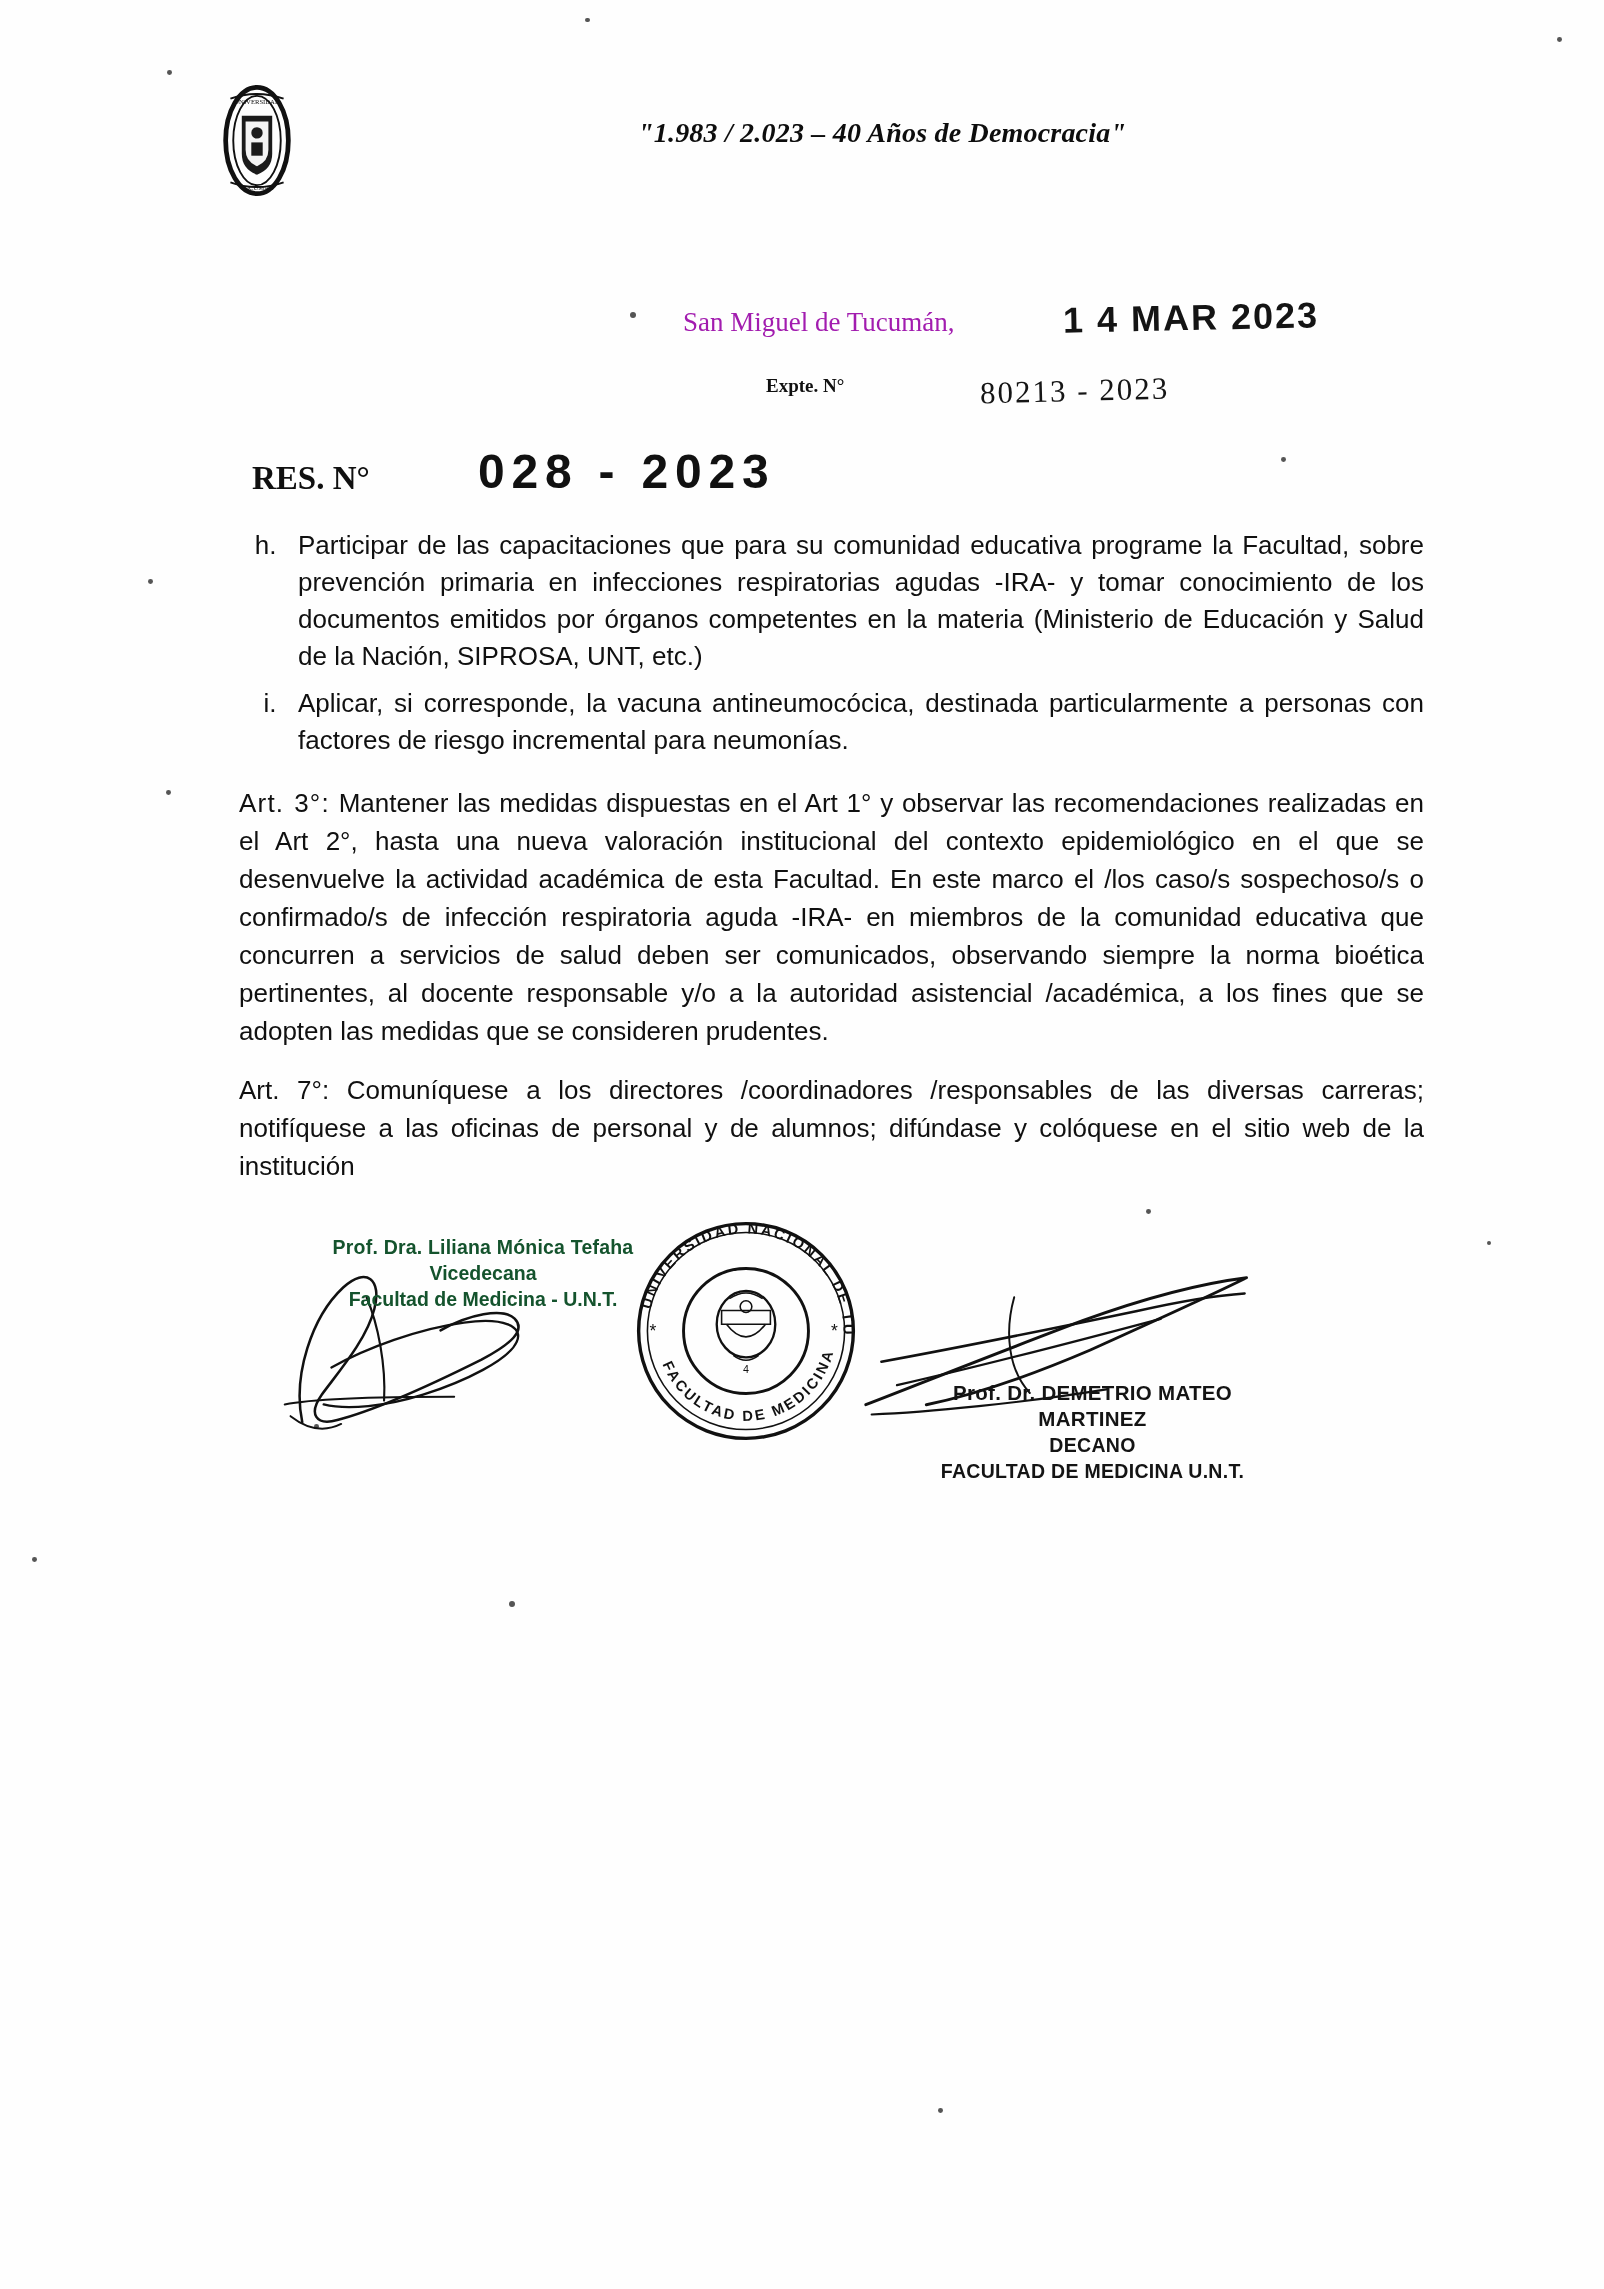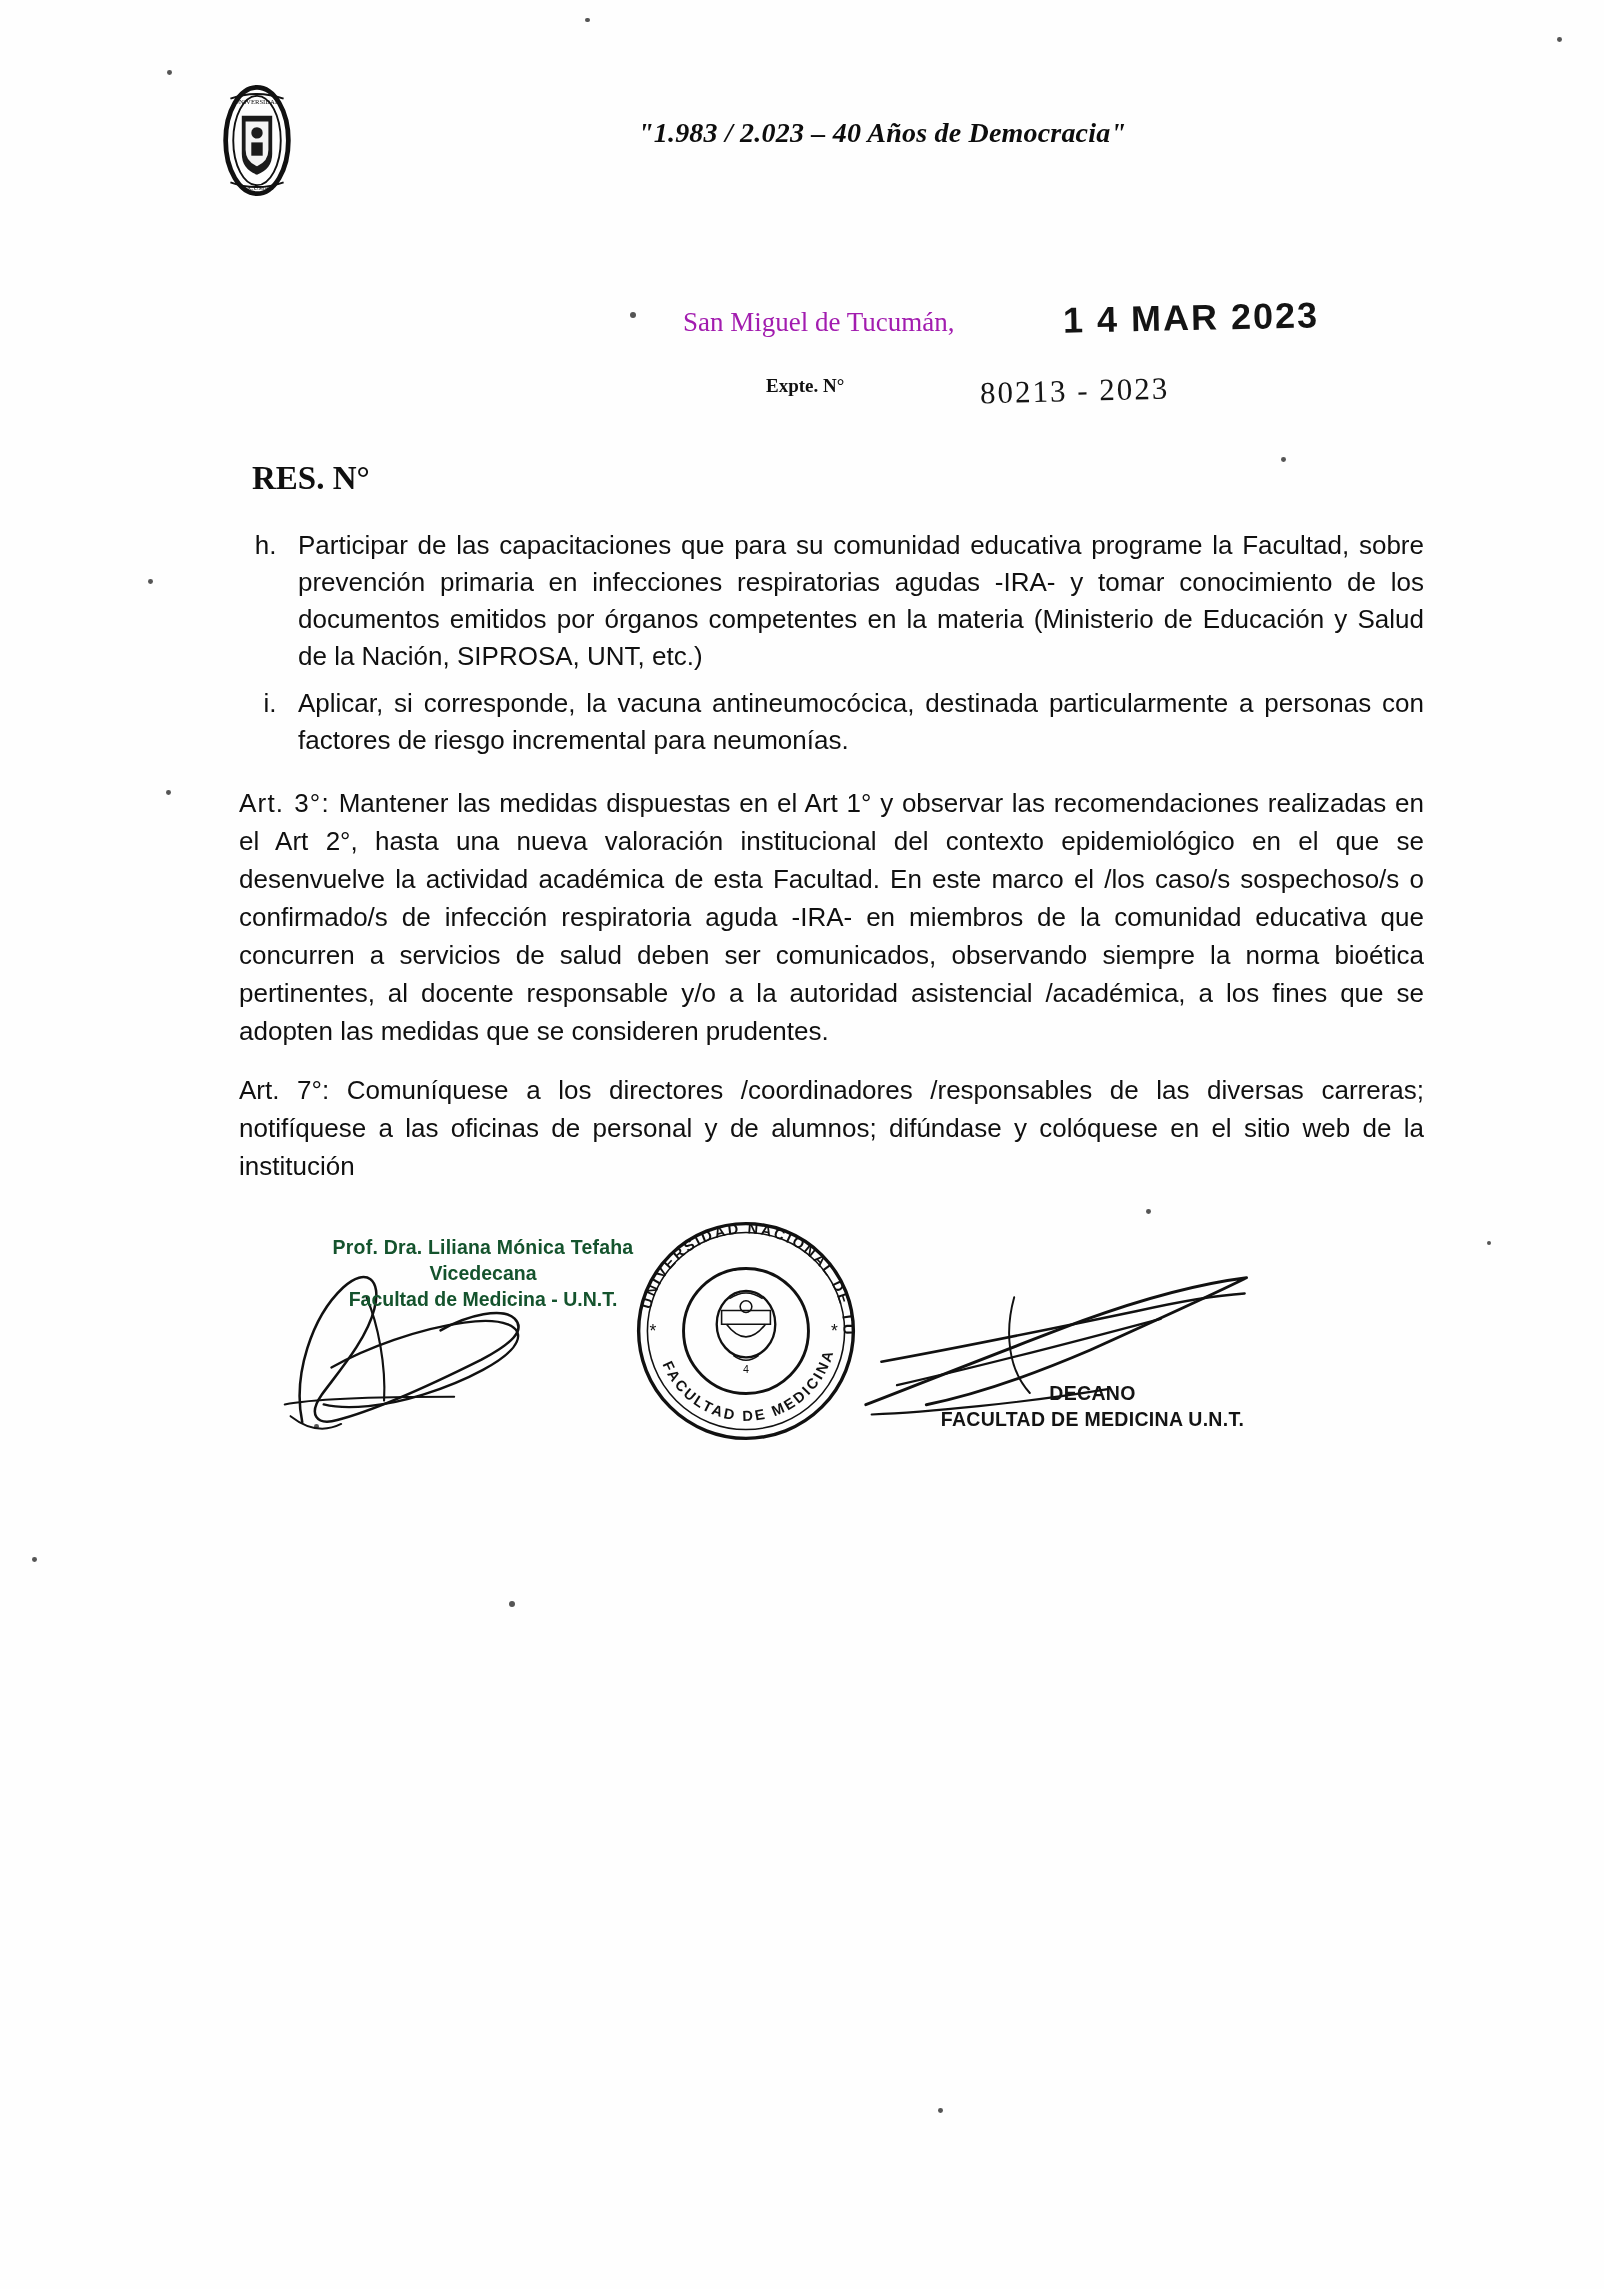--- a/index.html
+++ b/index.html
@@ -249,20 +249,21 @@
     <div class="motto">"1.983 / 2.023 – 40 Años de Democracia"</div>
   </div>
 
   <div class="place-line">San Miguel de Tucumán,</div>
   <div class="stamp-date">1 4 MAR 2023</div>
 
   <div class="expte-label">Expte. N°</div>
   <div class="expte-value">80213 - 2023</div>
 
   <div class="res-label">RES. N°</div>
+  <div class="res-value">028 - 2023</div>
 
   <div class="body-block">
 
     <div class="list-item">
       <div class="list-marker">h.</div>
       <div class="list-text">Participar de las capacitaciones que para su comunidad educativa programe la Facultad, sobre prevención primaria en infecciones respiratorias agudas -IRA- y tomar conocimiento de los documentos emitidos por órganos competentes en la materia (Ministerio de Educación y Salud de la Nación, SIPROSA, UNT, etc.)</div>
     </div>
 
     <div class="list-item">
       <div class="list-marker">i.</div>
@@ -319,18 +320,19 @@
 
   <svg class="sig-svg" style="left:858px;top:1268px;width:410px;height:166px;" viewBox="0 0 420 170">
     <path d="M8 140 C60 120 150 84 230 54 C296 30 350 16 398 10 C370 24 300 56 238 84 C182 108 120 130 70 140" stroke-width="3"></path>
     <path d="M24 96 C90 84 190 64 286 44 C330 34 366 28 396 26" stroke-width="2.6"></path>
     <path d="M40 120 C110 104 220 76 310 52" stroke-width="2.4"></path>
     <path d="M14 150 C70 148 170 138 256 124" stroke-width="2.2"></path>
     <path d="M160 30 C150 66 154 104 176 128" stroke-width="2"></path>
   </svg>
 
   <div class="sig-right">
+    <div class="sig-line sig-name">Prof. Dr. DEMETRIO MATEO MARTINEZ</div>
     <div class="sig-line">DECANO</div>
     <div class="sig-line">FACULTAD DE MEDICINA   U.N.T.</div>
   </div>
 
 </div>
 
 
 </body></html>

